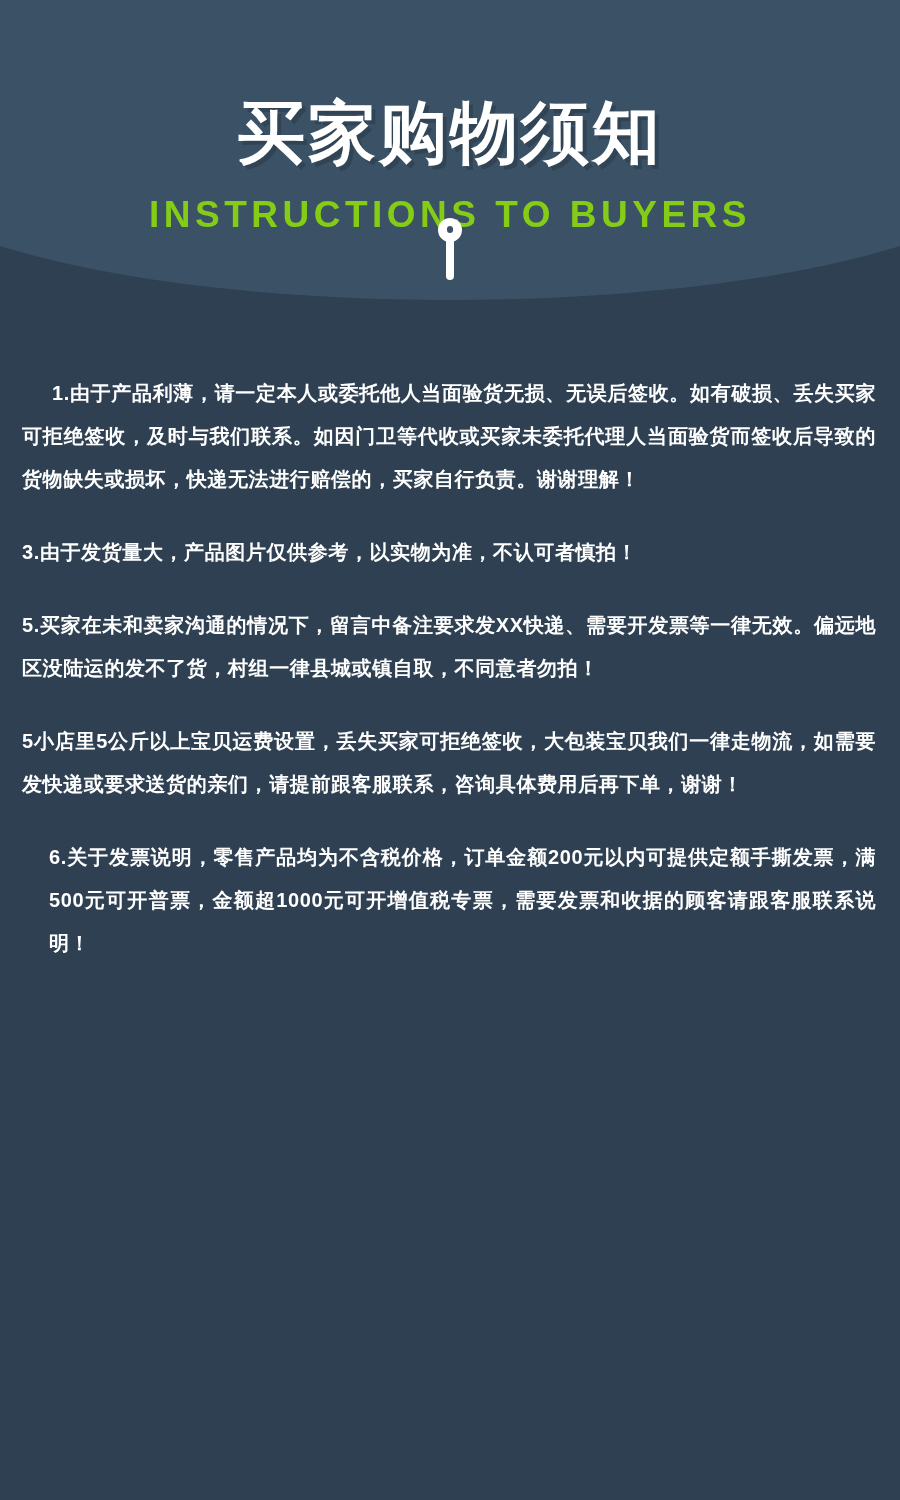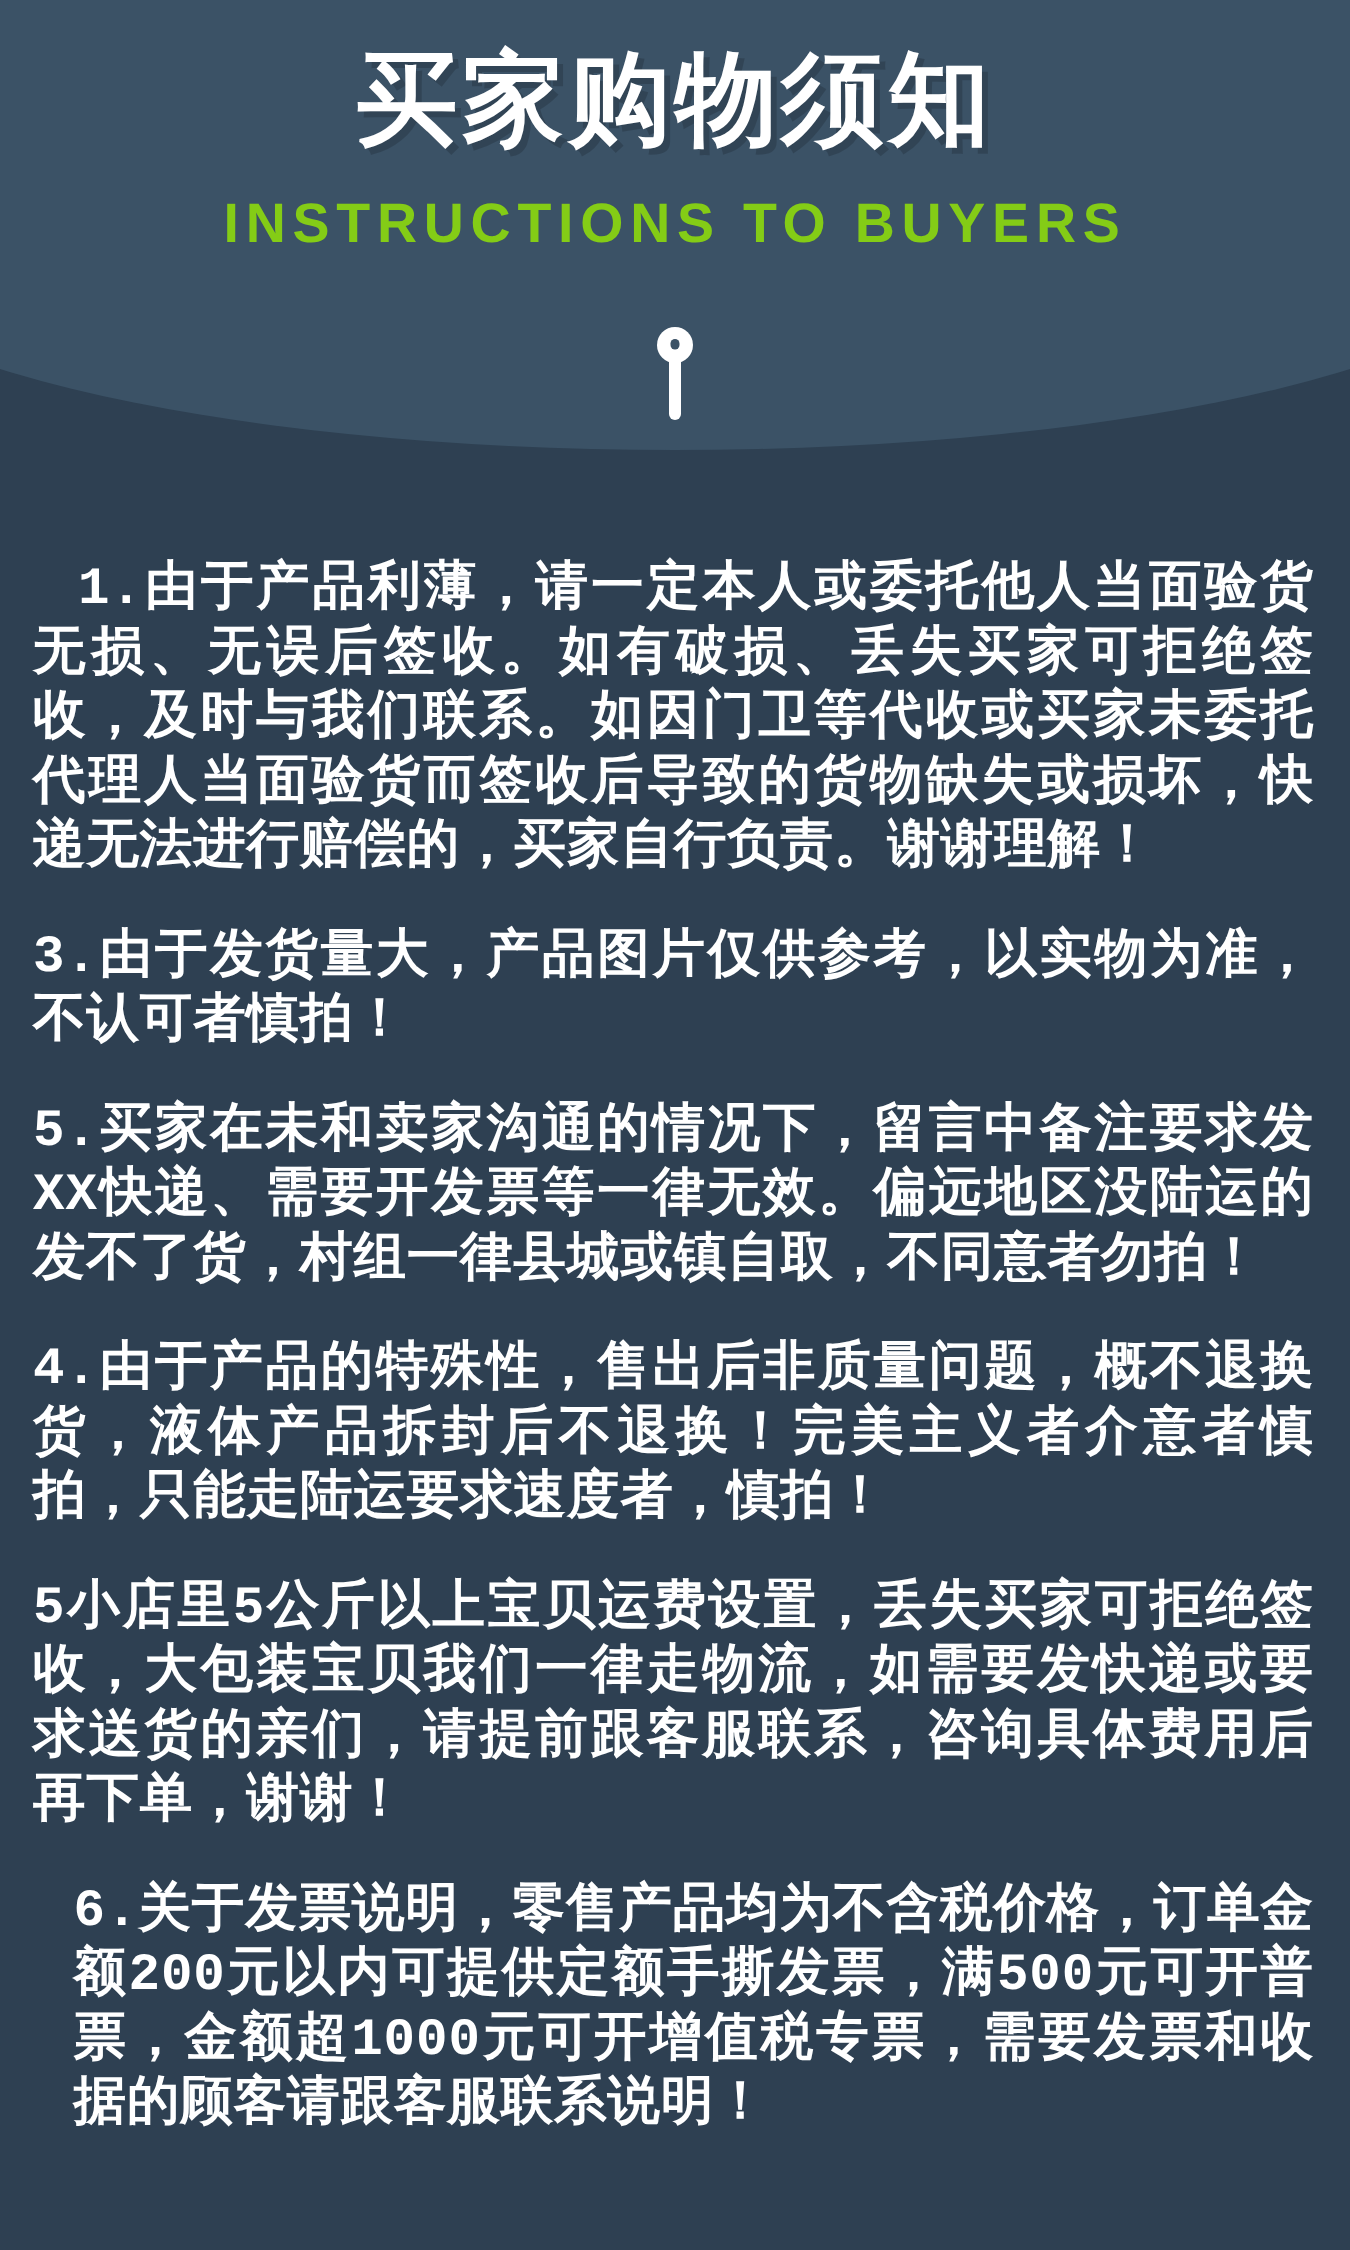--- a/index.html
+++ b/index.html
@@ -44,20 +44,21 @@
   }
   .header-inner {
     position: absolute;
     top: 0;
     left: 0;
     width: 900px;
     height: 300px;
     display: flex;
     flex-direction: column;
     align-items: center;
+    justify-content: center;
   }
   .title-cn {
     margin-top: 26px;
     font-size: 68px;
     line-height: 82px;
     font-weight: bold;
     letter-spacing: 3px;
     color: #ffffff;
     text-shadow: 4px 4px 0 rgba(0,0,0,0.16);
     font-family: "DejaVu Sans", "Liberation Sans", sans-serif;
@@ -111,29 +112,29 @@
 
   
   .content {
     position: absolute;
     top: 372px;
     left: 0;
     width: 900px;
     padding: 0 24px 0 22px;
   }
   .para {
-    font-size: 35px;
+    font-size: 20px;
     line-height: 43px;
     font-weight: bold;
     letter-spacing: 0.6px;
     color: #ffffff;
     text-align: justify;
     text-justify: inter-ideograph;
     margin-bottom: 30px;
-    font-family: Liberation Mono, monospace;
+    font-family: Liberation Sans, sans-serif;
   }
   .para:last-child { margin-bottom: 0; margin-left: 27px; }
   .para.indent { text-indent: 30px; }
 </style>
 </head>
 <body>
 
 <div class="page">
 
   <div class="header">
@@ -146,18 +147,17 @@
       <div class="head"></div>
       <div class="head-hole"></div>
       <div class="body"></div>
     </div>
   </div>
 
   <div class="content">
     <p class="para indent">1.由于产品利薄，请一定本人或委托他人当面验货无损、无误后签收。如有破损、丢失买家可拒绝签收，及时与我们联系。如因门卫等代收或买家未委托代理人当面验货而签收后导致的货物缺失或损坏，快递无法进行赔偿的，买家自行负责。谢谢理解！</p>
     <p class="para">3.由于发货量大，产品图片仅供参考，以实物为准，不认可者慎拍！</p>
     <p class="para">5.买家在未和卖家沟通的情况下，留言中备注要求发XX快递、需要开发票等一律无效。偏远地区没陆运的发不了货，村组一律县城或镇自取，不同意者勿拍！</p>
-    <p class="para">4.由于产品的特殊性，售出后非质量问题，概不退换货，液体产品拆封后不退换！完美主义者介意者慎拍，只能走陆运要求速度者，慎拍！</p>
     <p class="para">5小店里5公斤以上宝贝运费设置，丢失买家可拒绝签收，大包装宝贝我们一律走物流，如需要发快递或要求送货的亲们，请提前跟客服联系，咨询具体费用后再下单，谢谢！</p>
     <p class="para">6.关于发票说明，零售产品均为不含税价格，订单金额200元以内可提供定额手撕发票，满500元可开普票，金额超1000元可开增值税专票，需要发票和收据的顾客请跟客服联系说明！</p>
   </div>
 
 </div>
 
 </body></html>

